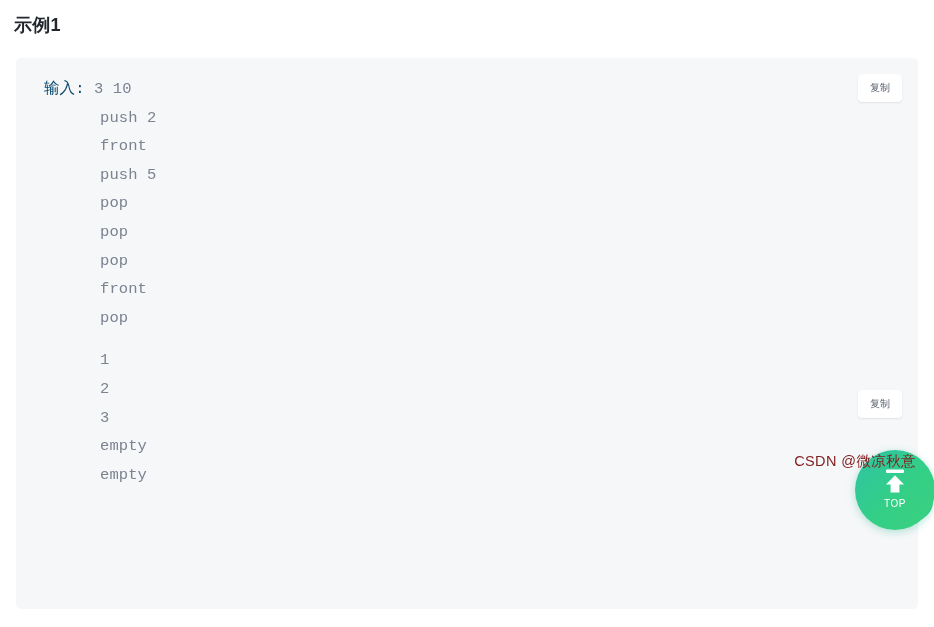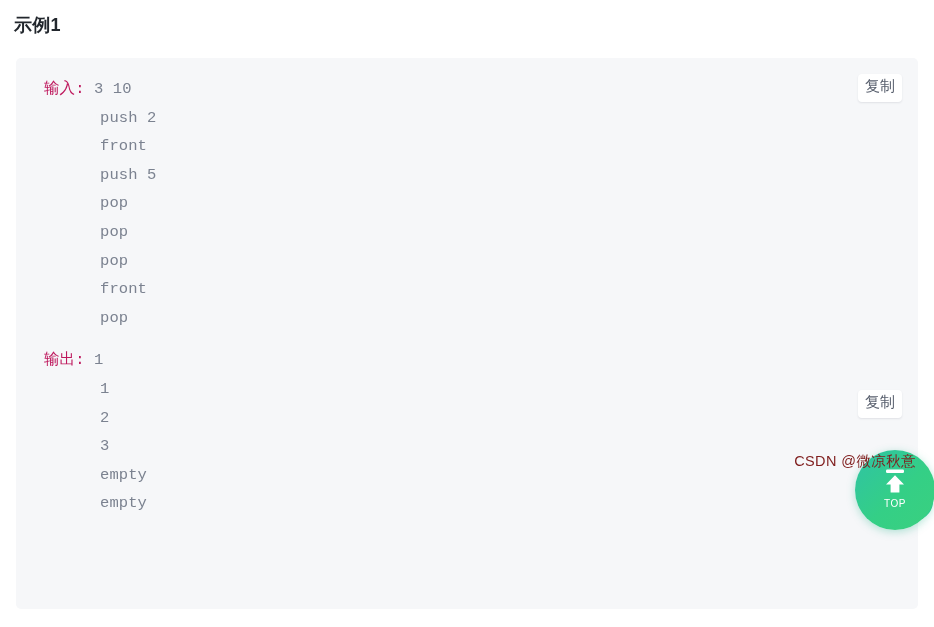--- a/index.html
+++ b/index.html
@@ -61,41 +61,41 @@
     font-family: "Liberation Mono", "DejaVu Sans Mono", monospace;
     font-size: 15.5px;
     line-height: 28.6px;
     color: #7b8290;
     white-space: pre;
     padding-left: 28px;
     letter-spacing: 0.1px;
   }
 
   .code-line .io-label {
-    color: #be185d;
+    color: #0c4a6e;
     font-family: "Liberation Mono", "DejaVu Sans Mono", monospace;
   }
 
   .code-line .indent {
     display: inline-block;
     width: 56px;
   }
 
   
   .copy-btn {
     position: absolute;
     width: 44px;
     height: 28px;
     background: #ffffff;
     border: none;
     border-radius: 4px;
     box-shadow: 0 1px 2px rgba(30, 40, 60, 0.10);
     color: #59606e;
-    font-size: 15px;
-    font-family: Liberation Mono, monospace;
+    font-size: 10px;
+    font-family: Liberation Serif, serif;
     line-height: 28px;
     text-align: center;
     cursor: pointer;
     padding: 0;
   }
   .copy-btn.top-one { right: 16px; top: 16px; }
   .copy-btn.bottom-one { right: 16px; top: 332px; }
 
   
   .top-button {
@@ -171,21 +171,20 @@
       <div class="code-line"><span class="indent"></span><span>front</span></div>
       <div class="code-line"><span class="indent"></span><span>push 5</span></div>
       <div class="code-line"><span class="indent"></span><span>pop</span></div>
       <div class="code-line"><span class="indent"></span><span>pop</span></div>
       <div class="code-line"><span class="indent"></span><span>pop</span></div>
       <div class="code-line"><span class="indent"></span><span>front</span></div>
       <div class="code-line"><span class="indent"></span><span>pop</span></div>
     </div>
 
     <div class="code-section second">
-      <div class="code-line"><span class="io-label">输出:</span> <span>1</span></div>
       <div class="code-line"><span class="indent"></span><span>1</span></div>
       <div class="code-line"><span class="indent"></span><span>2</span></div>
       <div class="code-line"><span class="indent"></span><span>3</span></div>
       <div class="code-line"><span class="indent"></span><span>empty</span></div>
       <div class="code-line"><span class="indent"></span><span>empty</span></div>
     </div>
 
     <button class="copy-btn top-one">复制</button>
 
     <button class="copy-btn bottom-one">复制</button>

